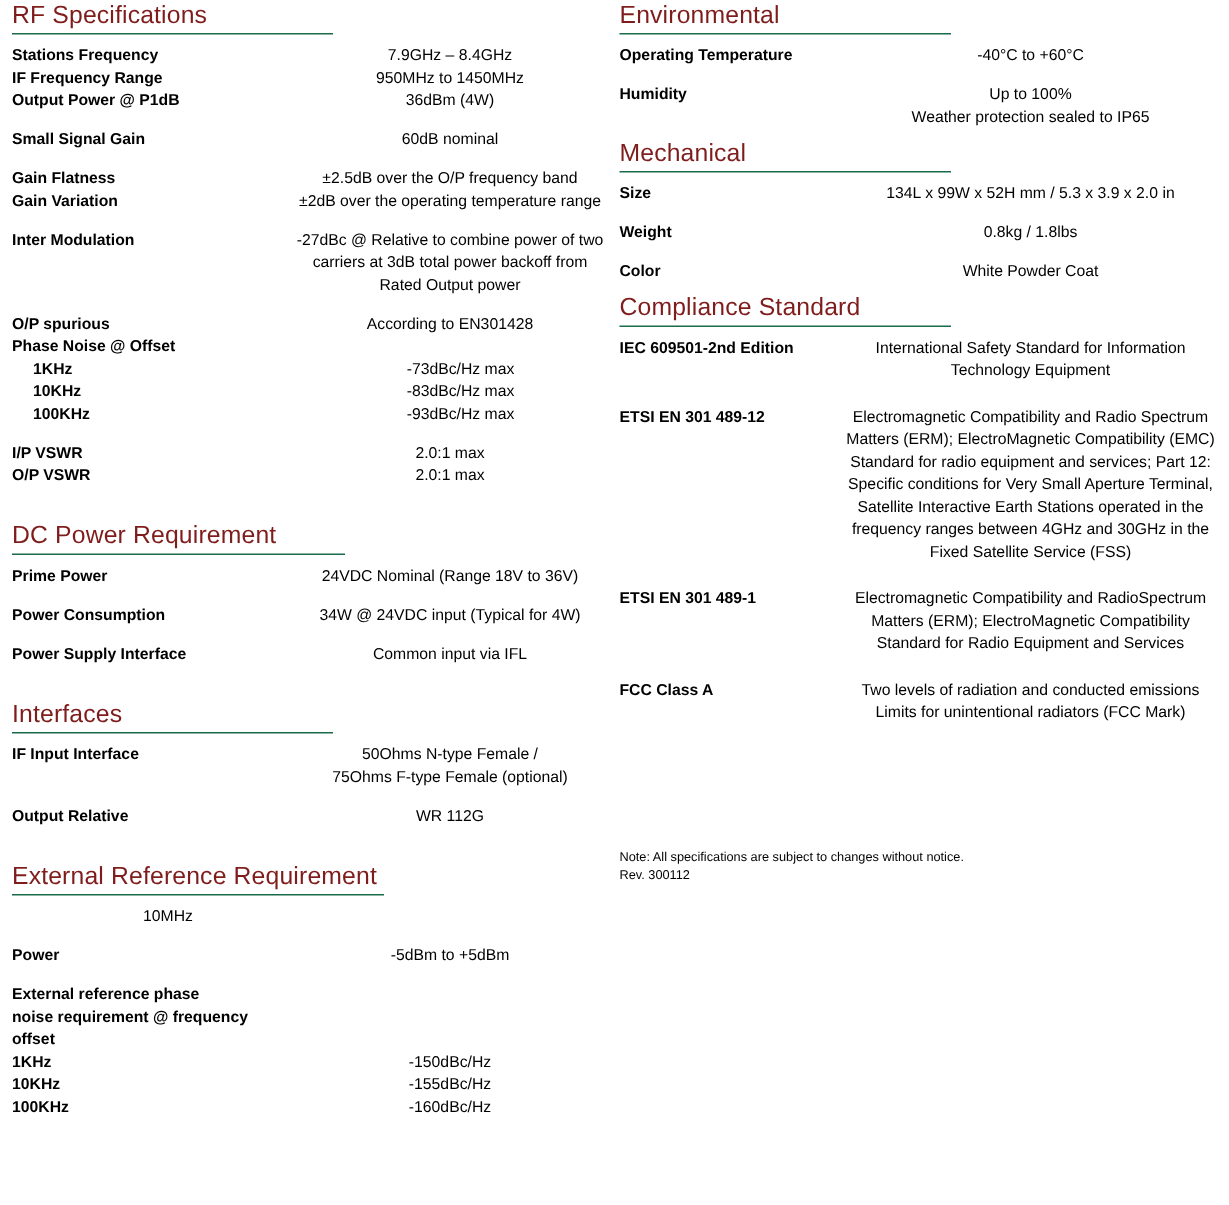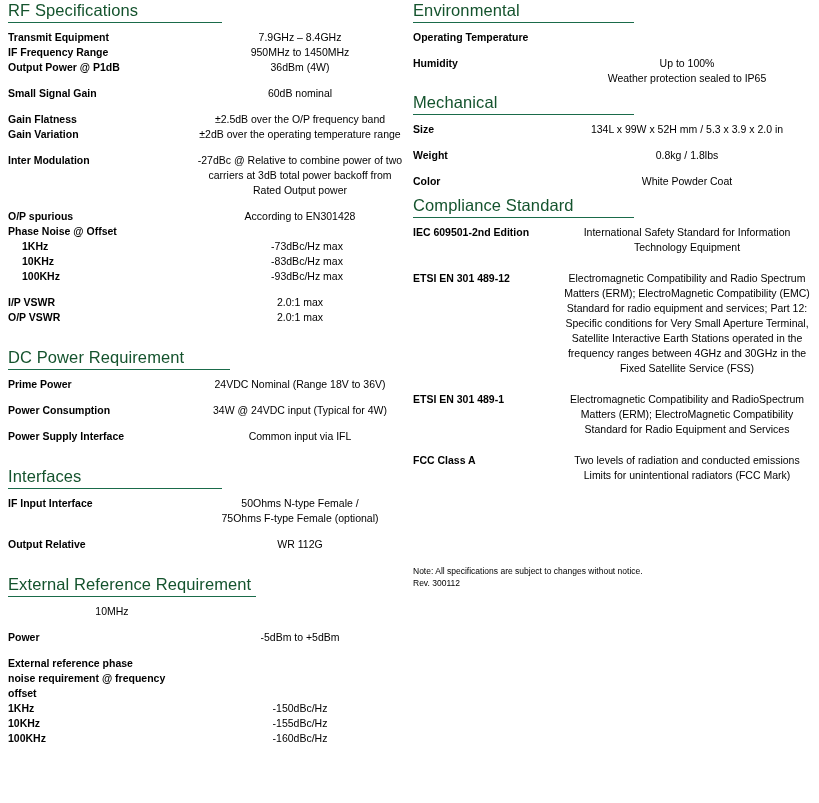--- a/index.html
+++ b/index.html
@@ -23,21 +23,21 @@
   .col {
     position: absolute;
     top: 0;
   }
   .col-left  { left: 8px;   width: 396px; }
   .col-right { left: 413px; width: 398px; }
 
   .section { margin: 0; }
 
   .sec-head {
-    color: #14532d;
+    color: #7f1d1d;
     font-size: 16.5px;
     font-weight: normal;
     letter-spacing: 0.1px;
     line-height: 20px;
     margin: 0;
     padding: 0 0 2px 0;
     white-space: nowrap;
   }
   .sec-rule {
     border: 0;
@@ -91,21 +91,21 @@
 
 <div class="sheet">
 
   <div class="col col-left">
 
     <div class="section">
       <div class="sec-head">RF Specifications</div>
       <hr class="sec-rule" style="width:214px">
       <div class="rows">
         <div class="row">
-          <div class="label">Transmit Equipment</div>
+          <div class="label">Stations Frequency</div>
           <div class="value">7.9GHz – 8.4GHz</div>
         </div>
         <div class="row">
           <div class="label">IF Frequency Range</div>
           <div class="value">950MHz to 1450MHz</div>
         </div>
         <div class="row">
           <div class="label">Output Power @ P1dB</div>
           <div class="value">36dBm (4W)</div>
         </div>
@@ -243,20 +243,21 @@
   </div>
 
   <div class="col col-right">
 
     <div class="section">
       <div class="sec-head">Environmental</div>
       <hr class="sec-rule" style="width:221px">
       <div class="rows">
         <div class="row">
           <div class="label">Operating Temperature</div>
+          <div class="value">-40°C to +60°C</div>
         </div>
         <div class="gap-md"></div>
         <div class="row">
           <div class="label">Humidity</div>
           <div class="value">Up to 100%
 Weather protection sealed to IP65</div>
         </div>
       </div>
     </div>
 

